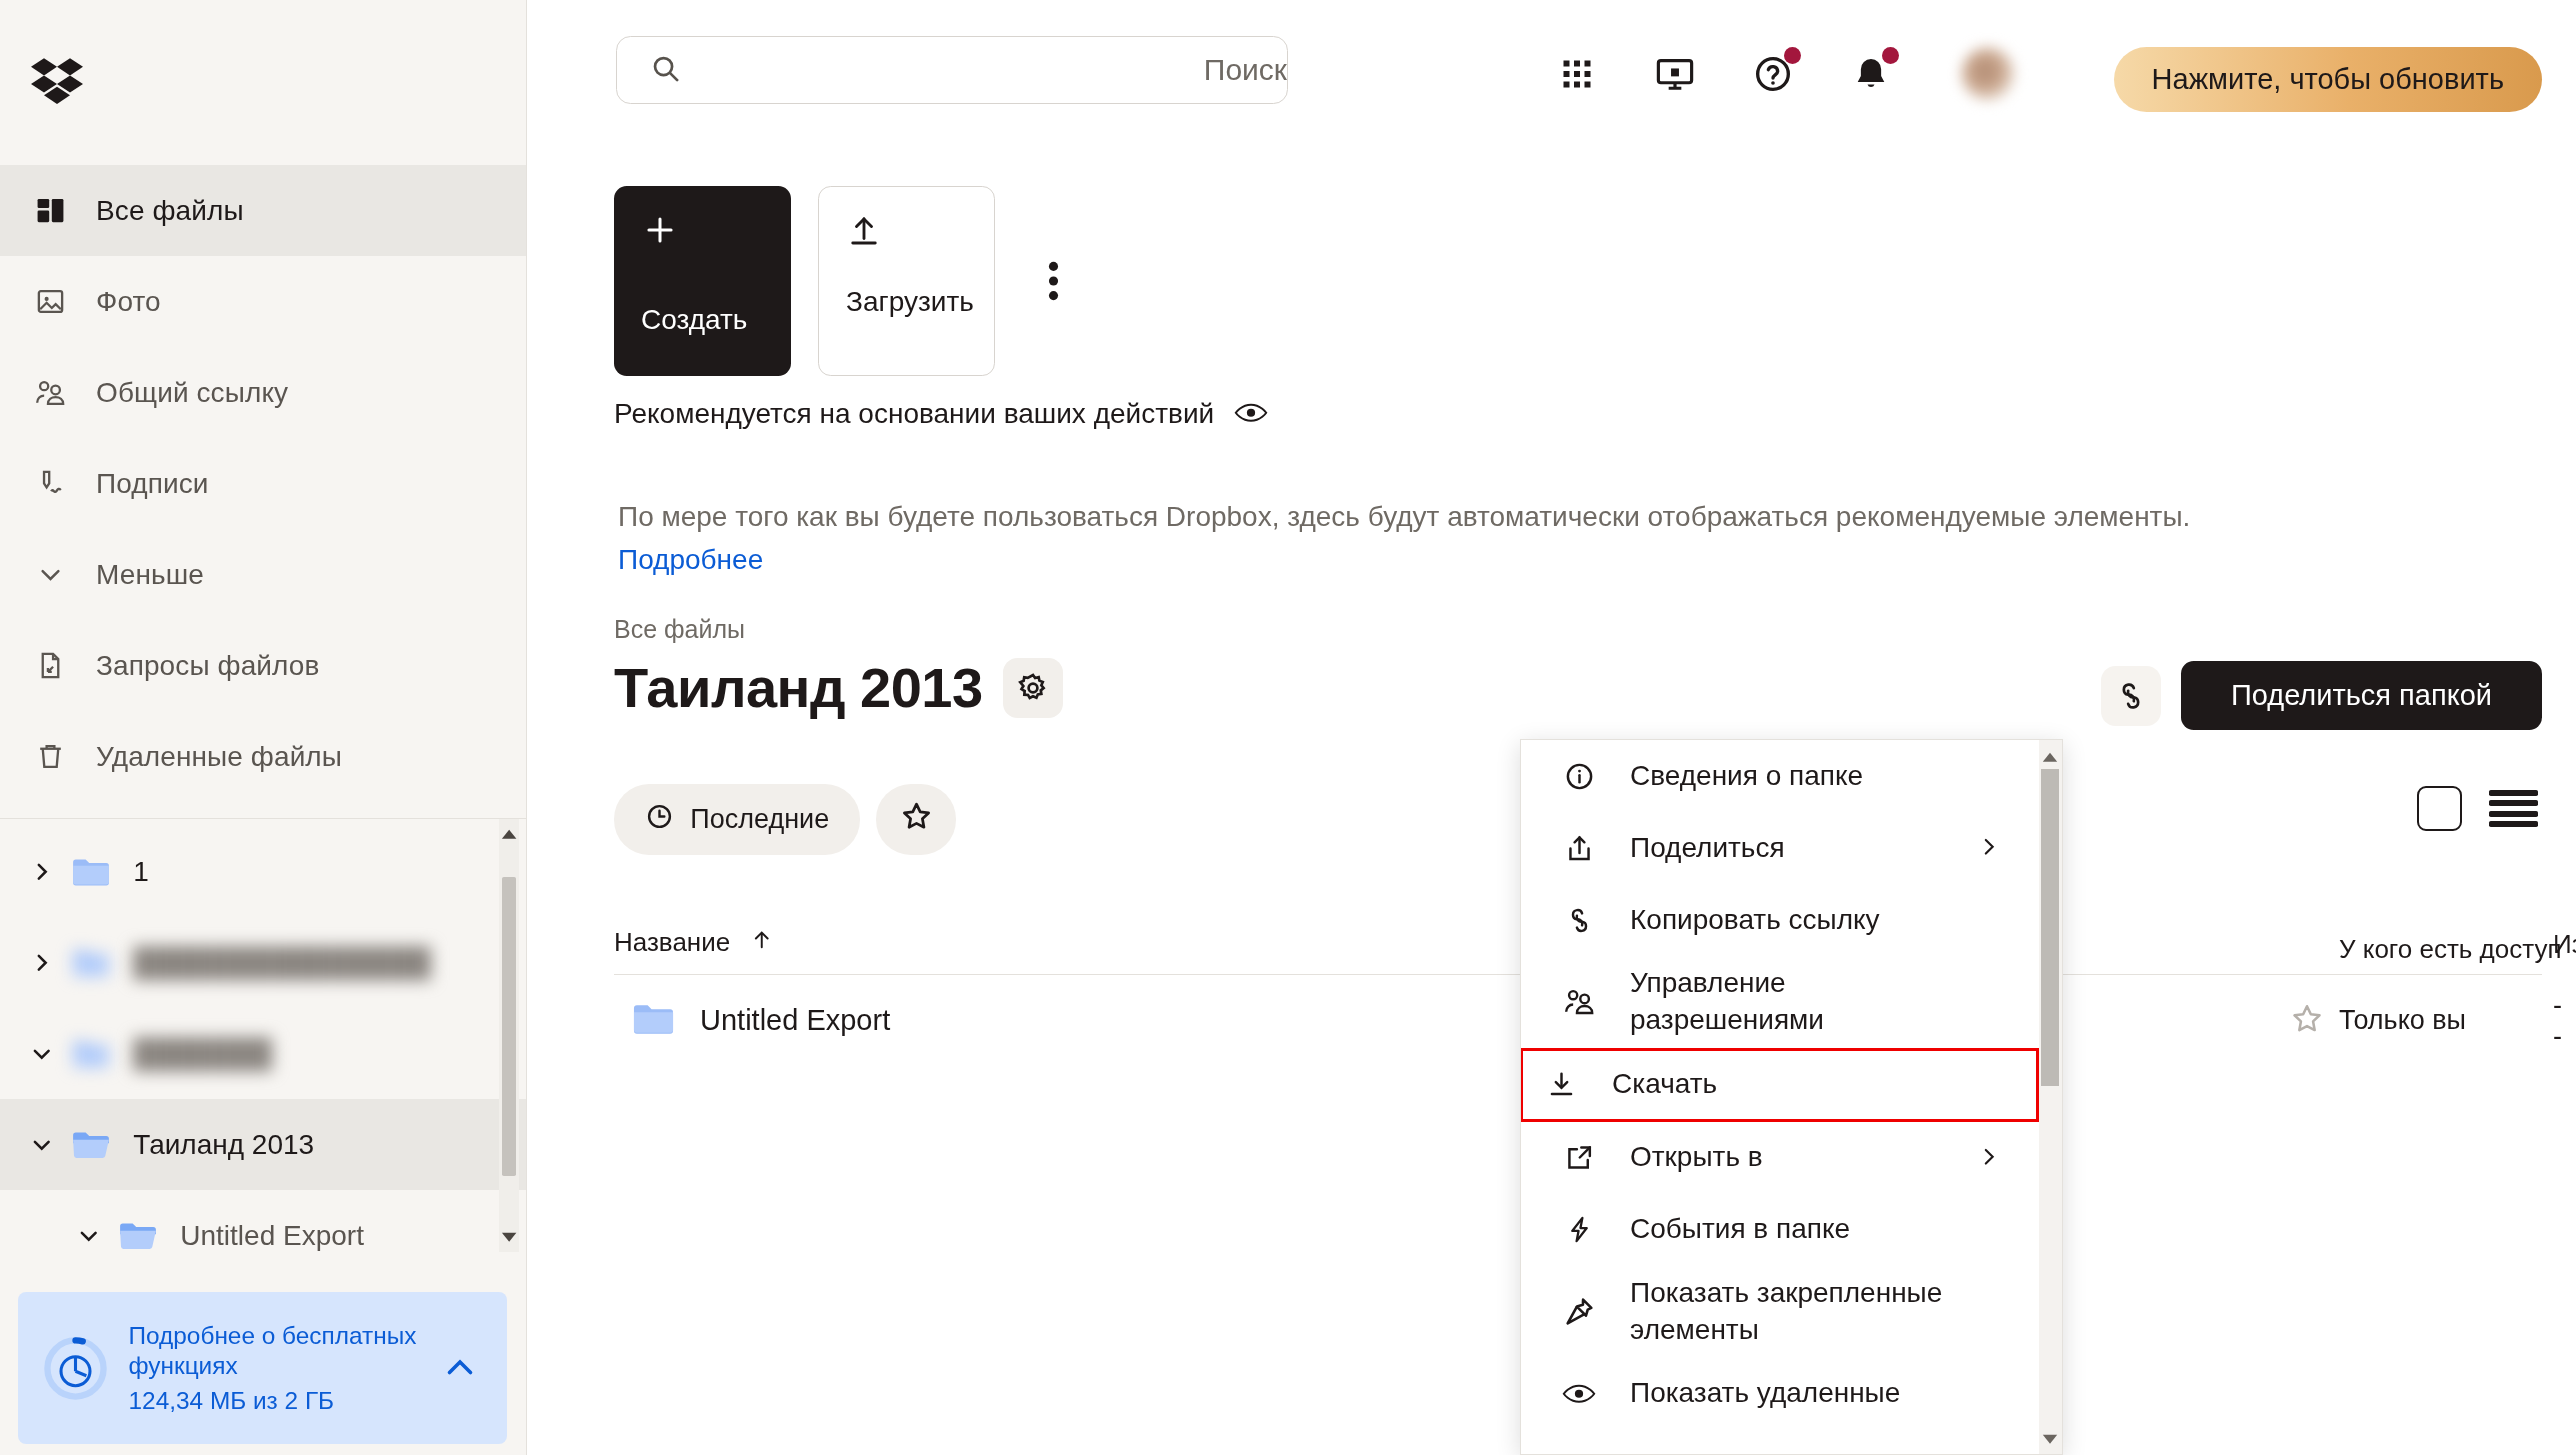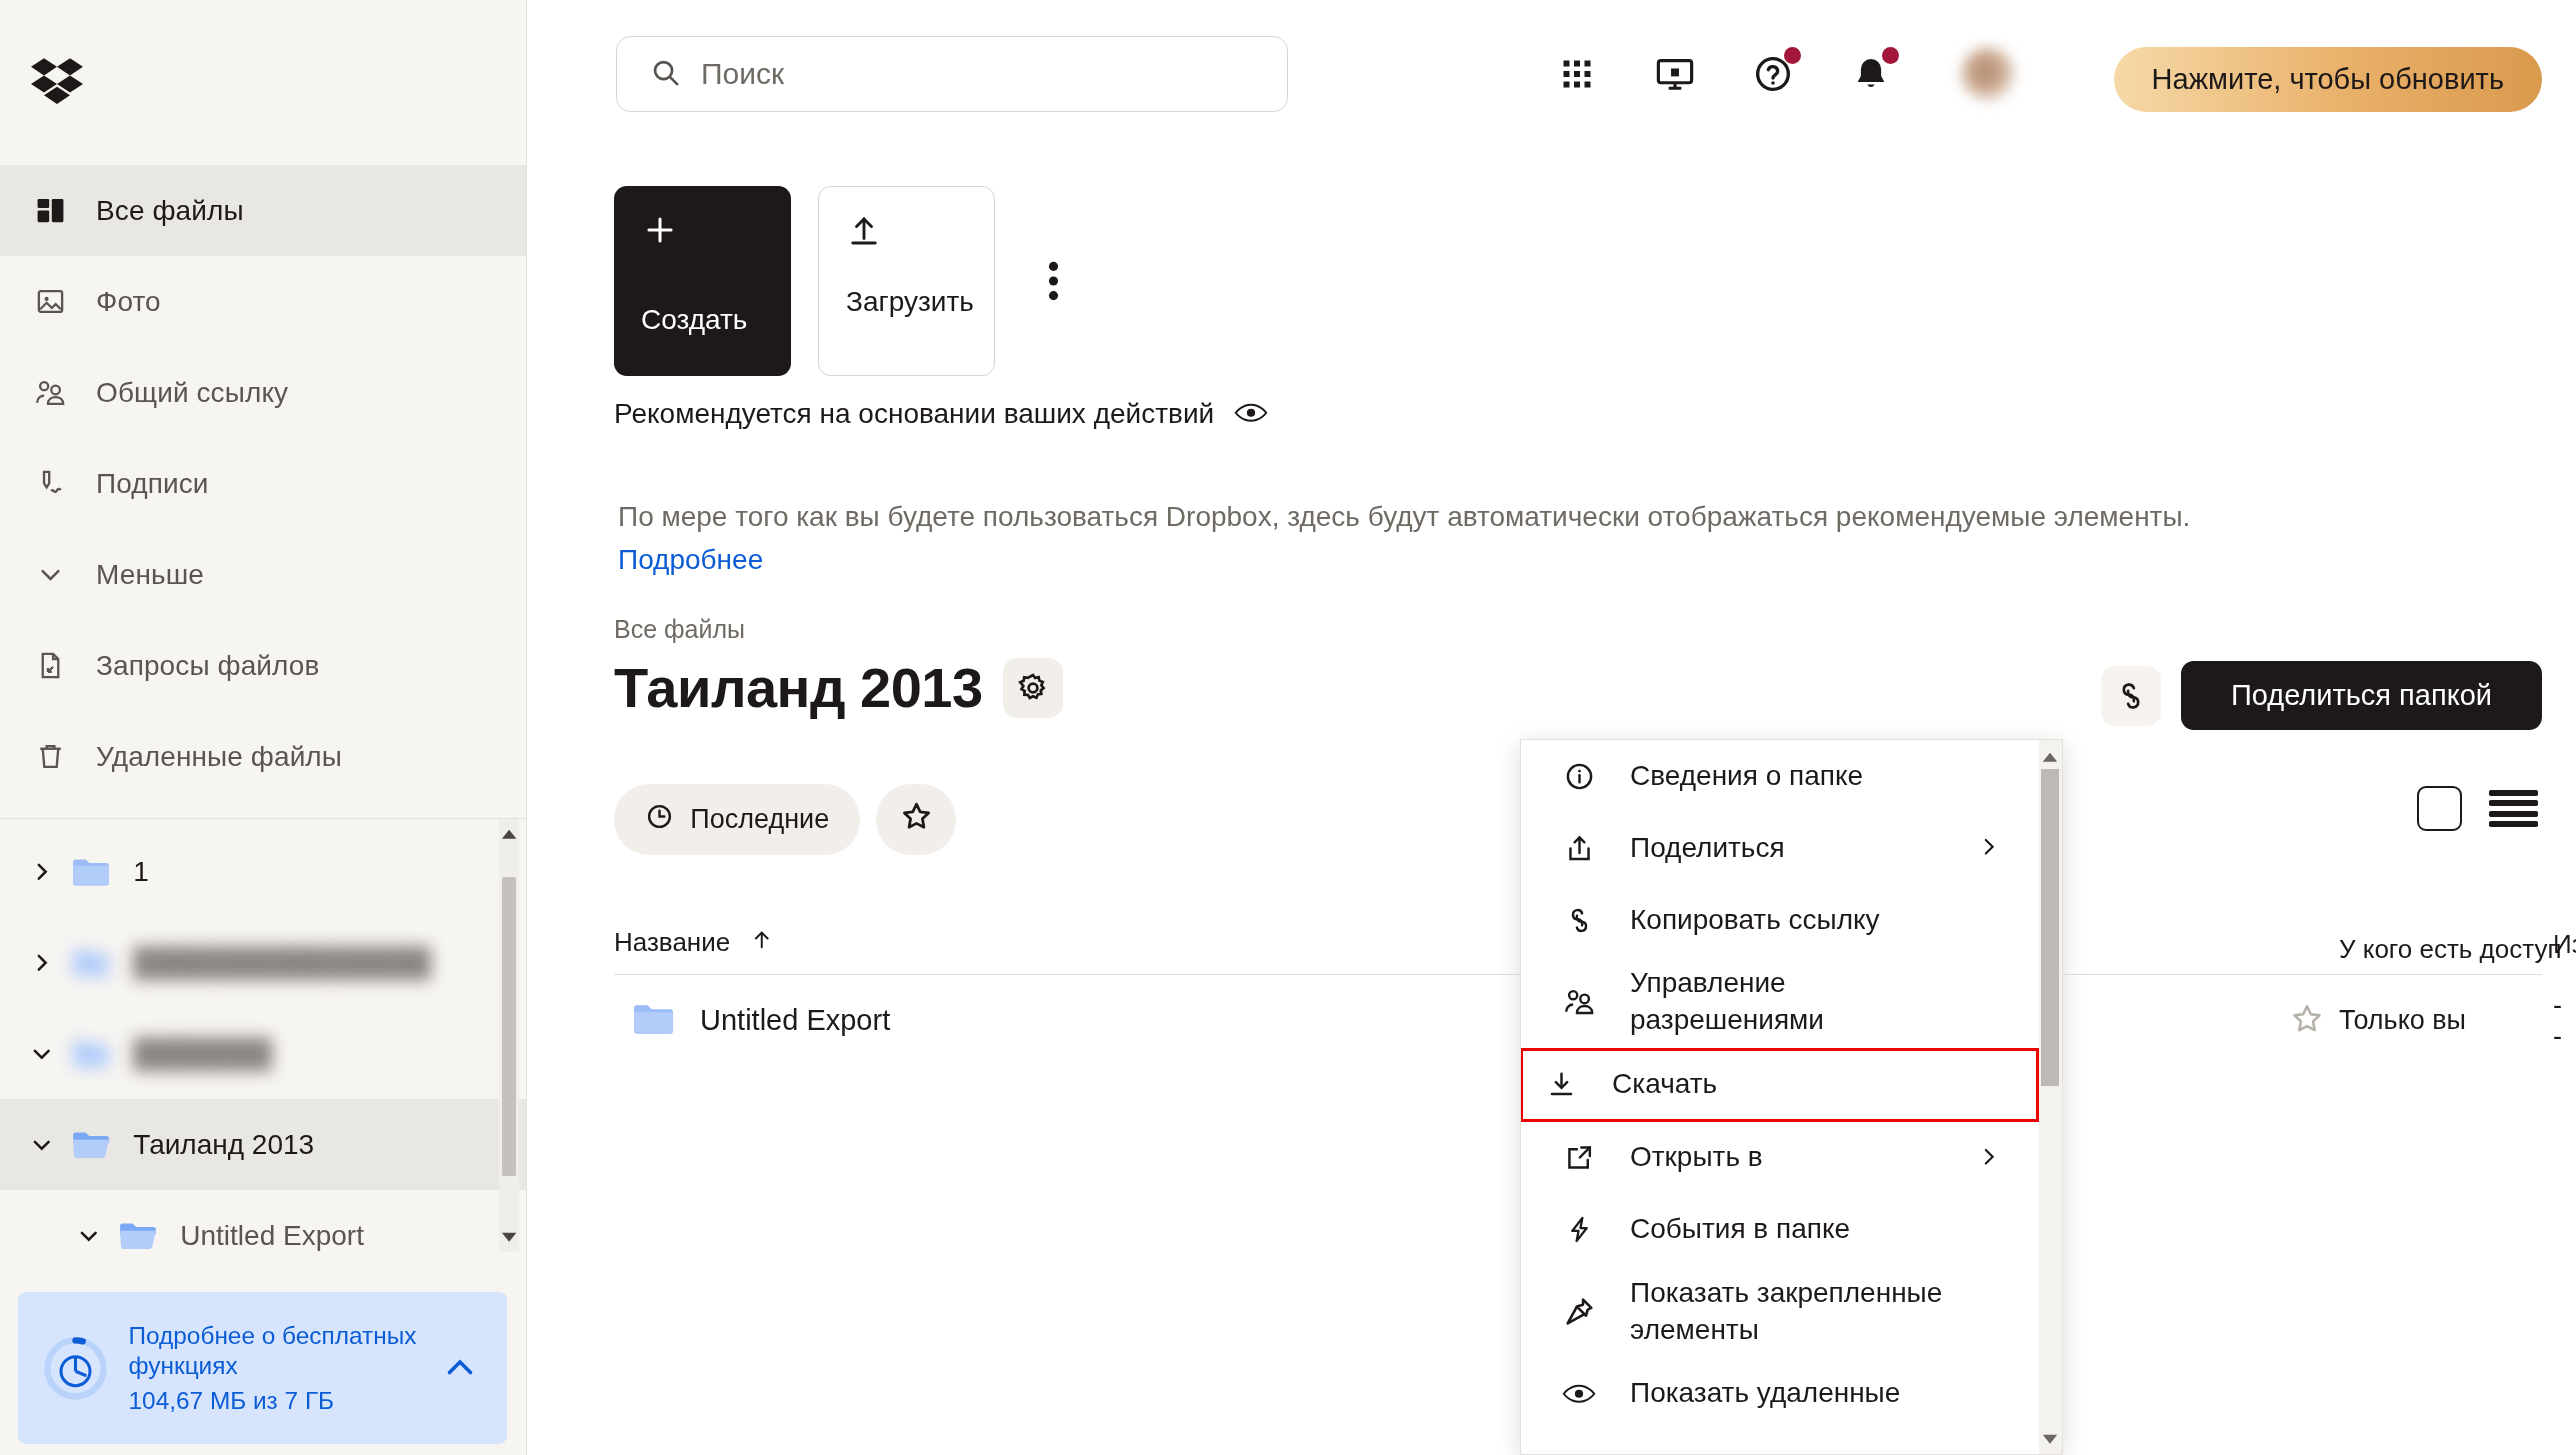--- a/index.html
+++ b/index.html
@@ -73,24 +73,24 @@
   .storage-ring { width: 67px; height: 67px; flex: 0 0 67px; position: relative; }
   .storage-text { flex: 1; }
   .storage-title { font-size: 24.4px; color: #0b5cd5; line-height: 1.25; }
   .storage-sub { font-size: 24.4px; color: #0b5cd5; margin-top: 5.4px; }
   .storage-chev { width: 47px; flex: 0 0 47px; display:flex; align-items:center; justify-content:center; }
 
   
   .main { flex: 1; position: relative; background: #fff; height: 1455px; }
   .topbar { height: 165px; position: relative; }
   .search-box {
-    position: absolute; left: 89px; top: 36px; width: 672px; height: 76px;
+    position: absolute; left: 89px; top: 36px; width: 672px; height: 68px;
     border: 0.9px solid #d8d4cf; border-radius: 14.5px;
     display: flex; align-items: center; gap: 20px; padding-left: 33px;
-    background: #fff; cursor: text;
+    background: #fff; cursor: text; justify-content: space-between;
   }
   .search-ph { font-size: 30px; color: #6f6a64; }
 
   .top-icons { position: absolute; right: 561px; top: 47px; display: flex; align-items: center; gap: 49px; }
   .top-ico { width: 49px; height: 49px; display:flex; align-items:center; justify-content:center; position: relative; cursor: pointer; }
   .reddot { position:absolute; right: -3.6px; top: -2.7px; width: 17px; height: 17px; border-radius: 50%; background: #a3173d; }
   .avatar {
     width: 54px; height: 54px; border-radius: 50%;
     background: radial-gradient(circle at 45% 45%, #b08a72 0%, #c9a58c 40%, #efe7df 75%, #fdfcfa 100%);
     filter: blur(6.3px); margin-left: 16.3px;
@@ -384,21 +384,21 @@
       <span class="storage-ring">
         <svg width="67" height="67" viewBox="0 0 74 74">
           <circle cx="37" cy="37" r="31" fill="none" stroke="#b9d3fb" stroke-width="7"></circle>
           <path d="M37 6 A31 31 0 0 1 45 7" fill="none" stroke="#0b5cd5" stroke-width="7" stroke-linecap="round"></path>
           <circle cx="37" cy="40" r="16" fill="none" stroke="#0b5cd5" stroke-width="3.4"></circle>
           <path d="M37 40 V25 M37 40 L49 45" stroke="#0b5cd5" stroke-width="3.4" fill="none"></path>
         </svg>
       </span>
       <span class="storage-text">
         <span class="storage-title">Подробнее о бесплатных функциях</span>
-        <div class="storage-sub">104,67 МБ из 7 ГБ</div>
+        <div class="storage-sub">124,34 МБ из 2 ГБ</div>
       </span>
       <span class="storage-chev">
         <svg width="36" height="36" viewBox="0 0 24 24" fill="none" stroke="#0b5cd5" stroke-width="2.4" stroke-linecap="round">
             <path d="M5 15l7-7 7 7"></path>
           </svg>
       </span>
     </div>
   </aside>
 
   <section class="main">

